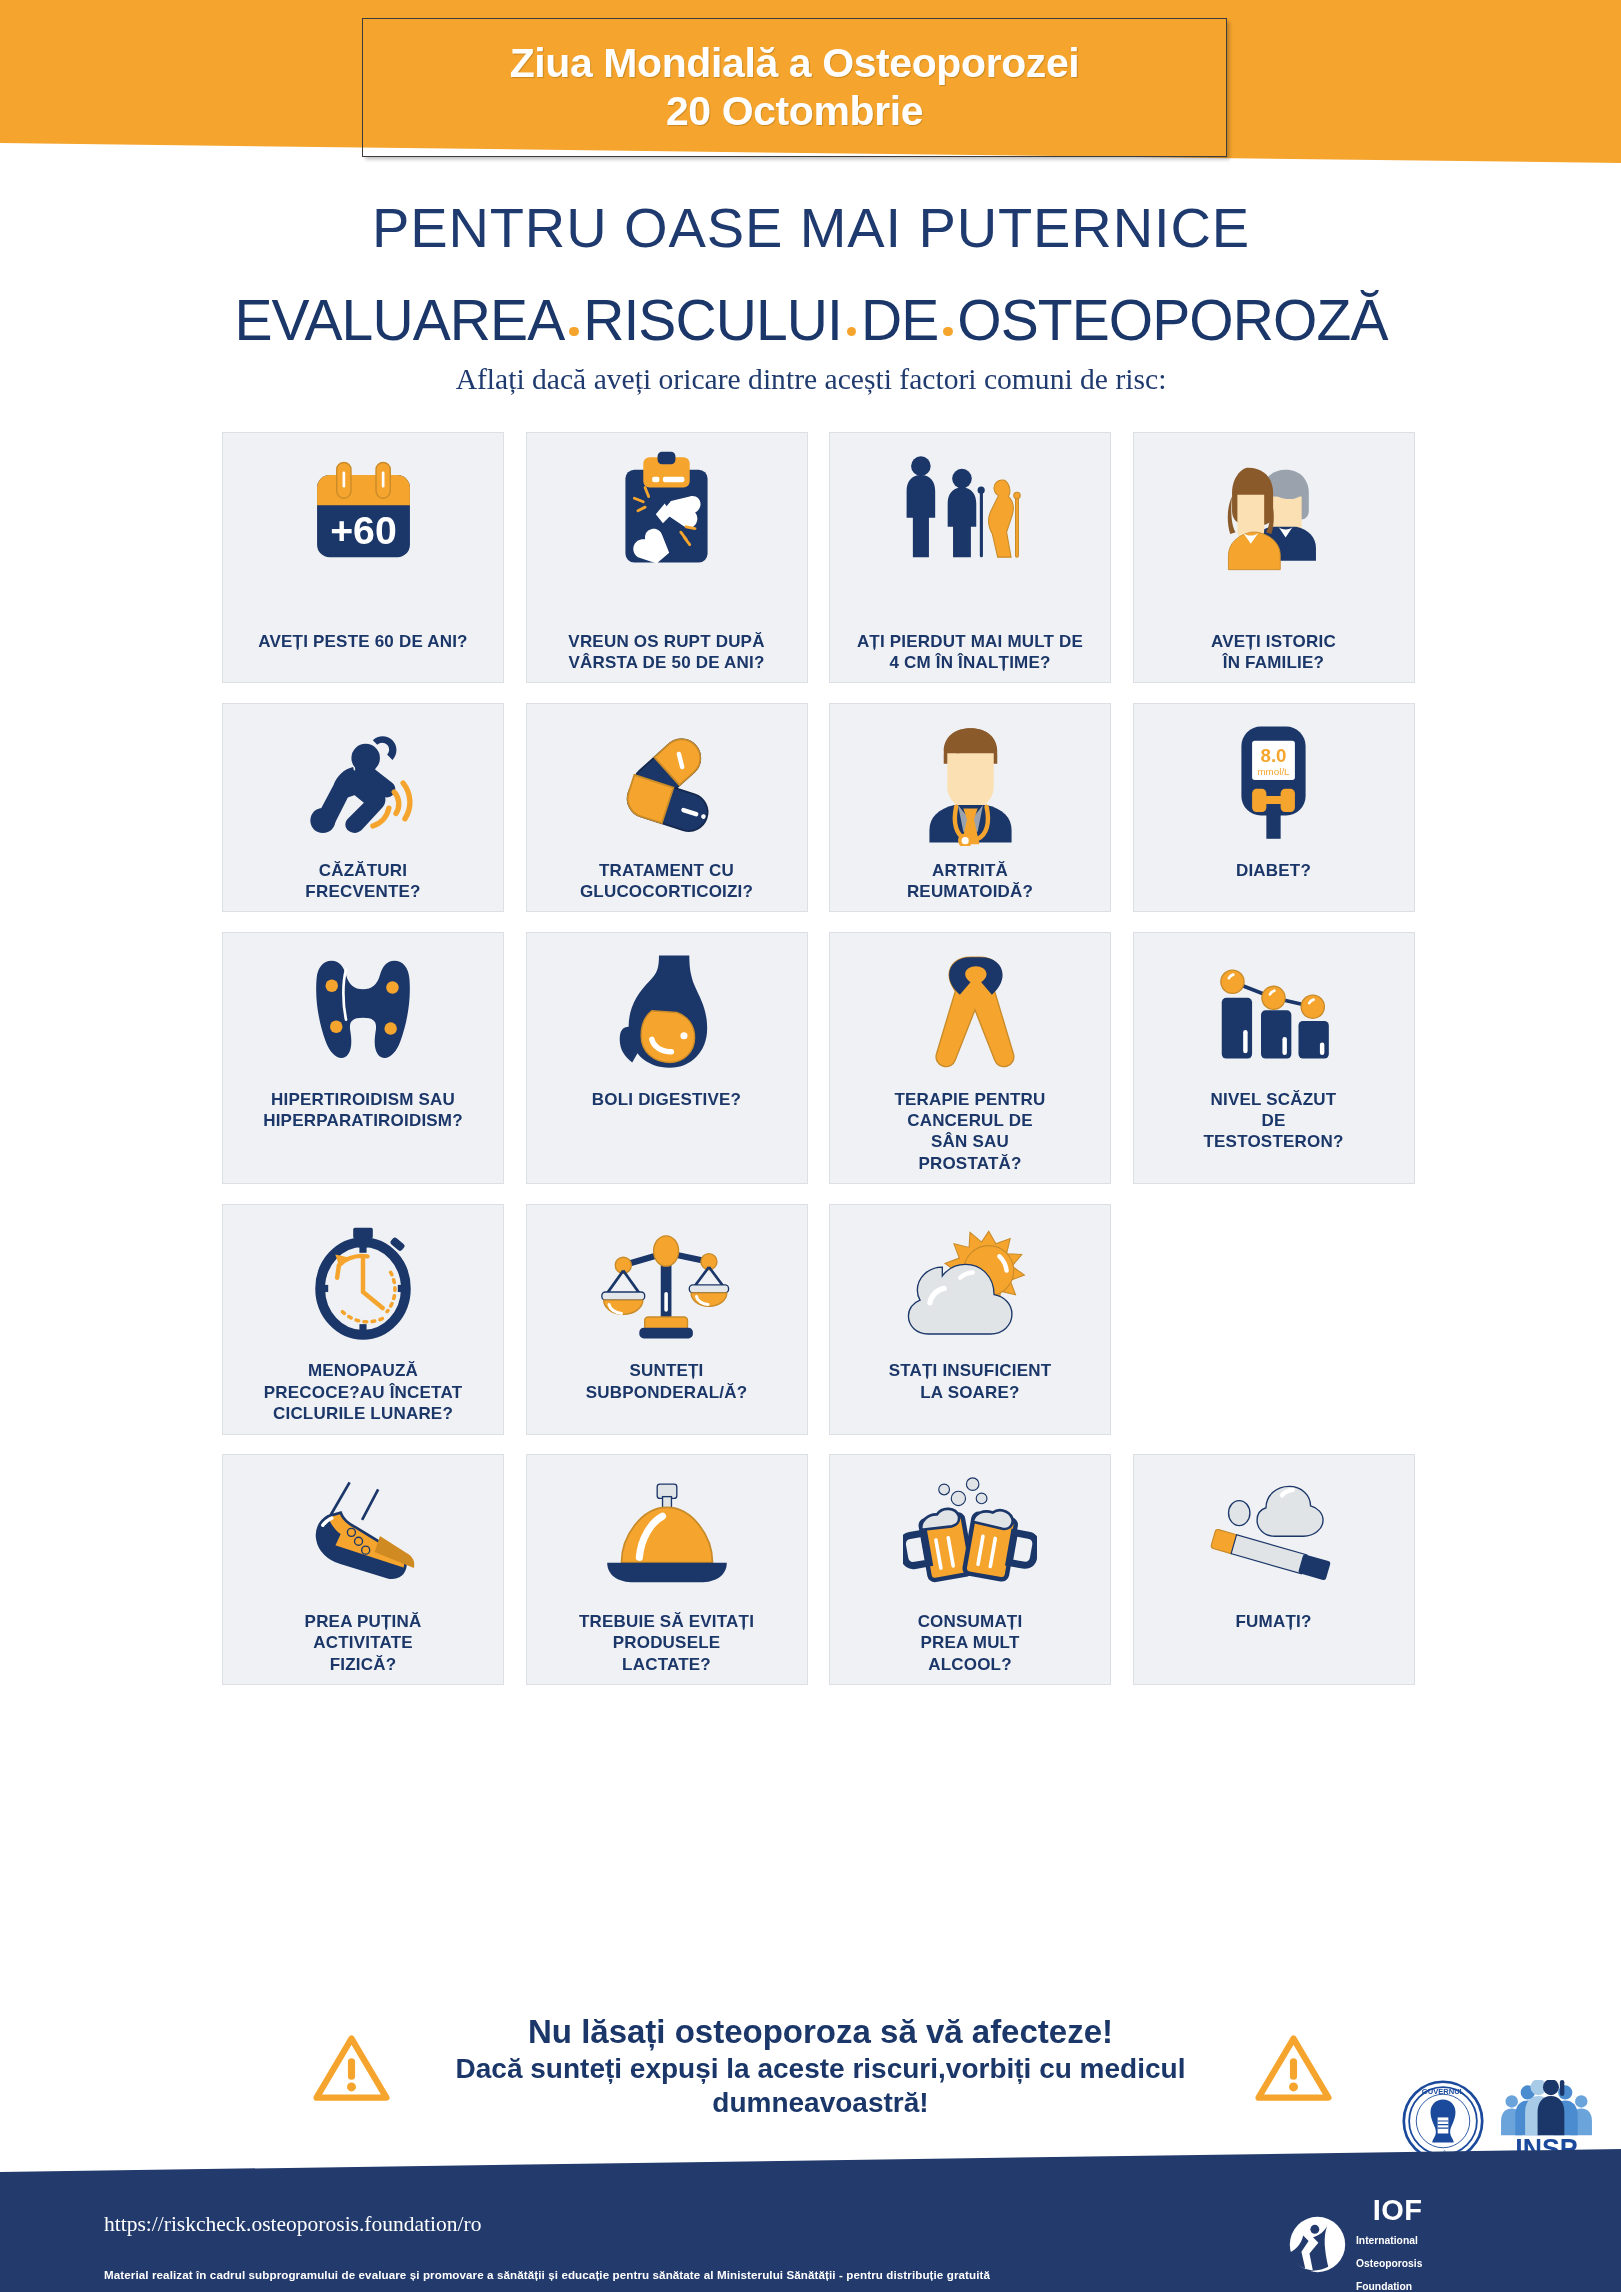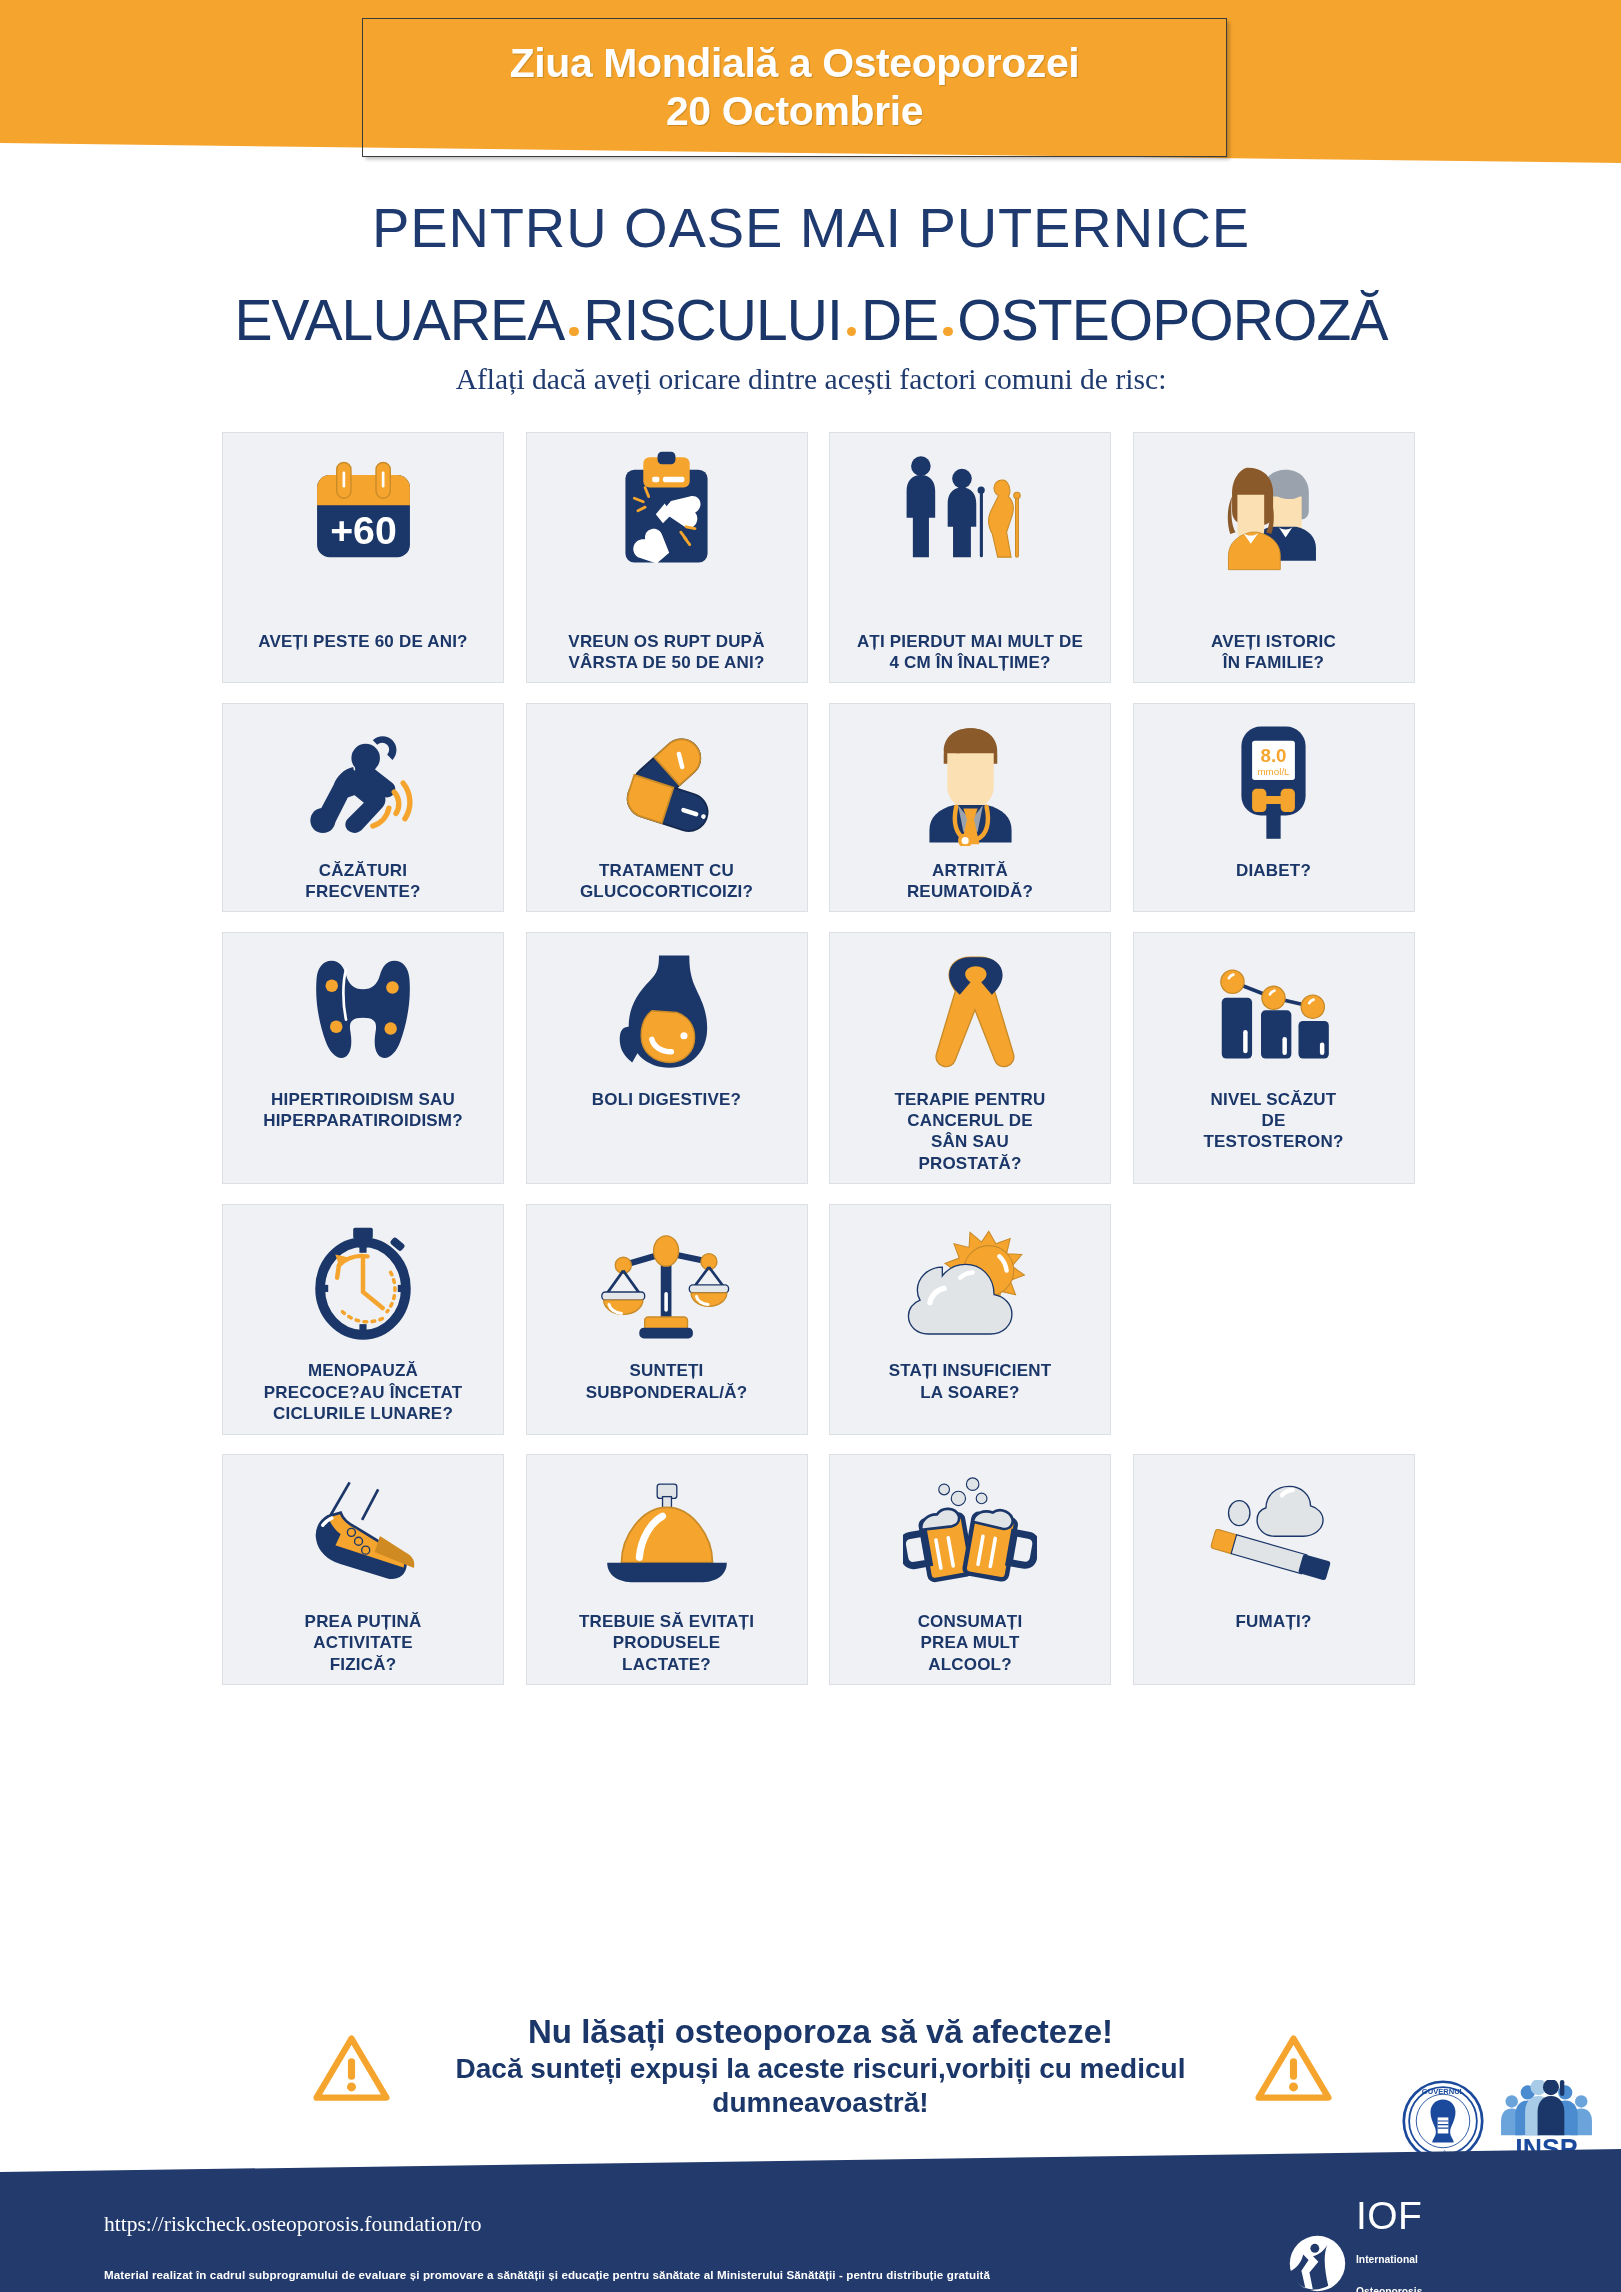--- a/index.html
+++ b/index.html
@@ -108,22 +108,22 @@
   .footer-url{
     position:absolute; left:104px; top:2212px;
     color:#ffffff; font-size:21.5px; font-family:"Liberation Serif", serif;
   }
   .footer-note{
     position:absolute; left:104px; top:2268px;
     color:#ffffff; font-size:11.6px; font-weight:bold; letter-spacing:0.1px;
   }
   .iof-logo{ position:absolute; left:1288px; top:2196px; display:flex; align-items:center; gap:9px; }
   .iof-text{ color:#fff; }
-  .iof-text .iof-big{ font-size:39px; font-weight:normal; letter-spacing:0.4px; line-height:1; }
-  .iof-text .iof-small{ font-size:10.3px; font-weight:bold; line-height:1.25; margin-top:19px; }
+  .iof-text .iof-big{ font-size:29px; font-weight:bold; letter-spacing:0.4px; line-height:1;text-align:right; }
+  .iof-text .iof-small{ font-size:10.3px; font-weight:bold; line-height:1.25; margin-top:10px; }
 </style>
 </head>
 <body>
 
 <div class="header-band"></div>
 
 <div class="header-title-box">
   <div class="line">Ziua Mondială a Osteoporozei</div>
   <div class="line">20 Octombrie</div>
 </div>

